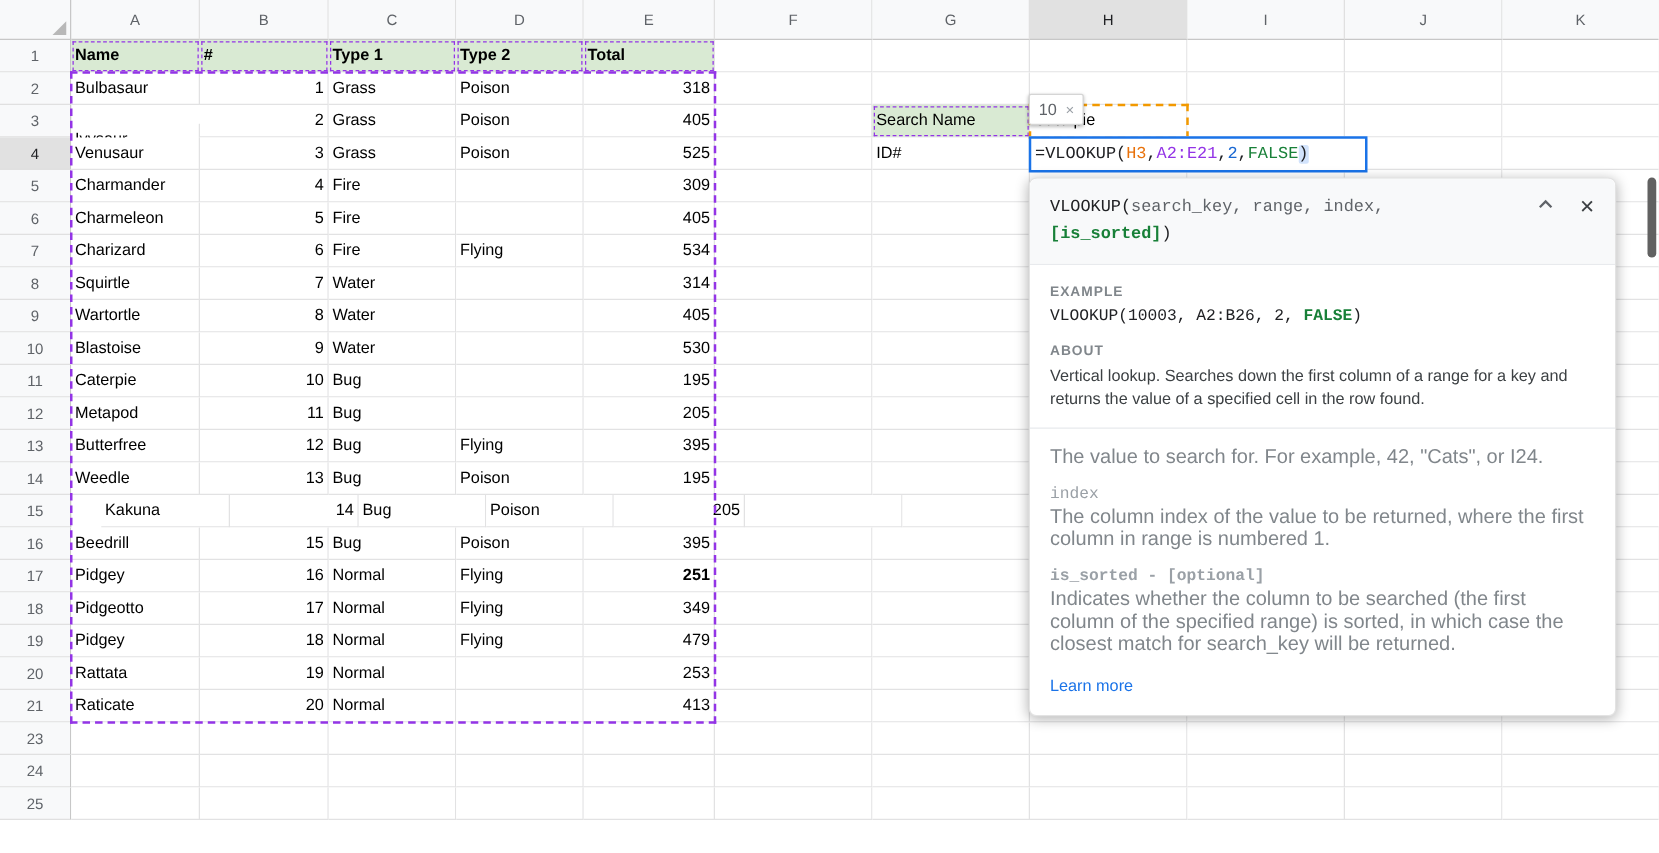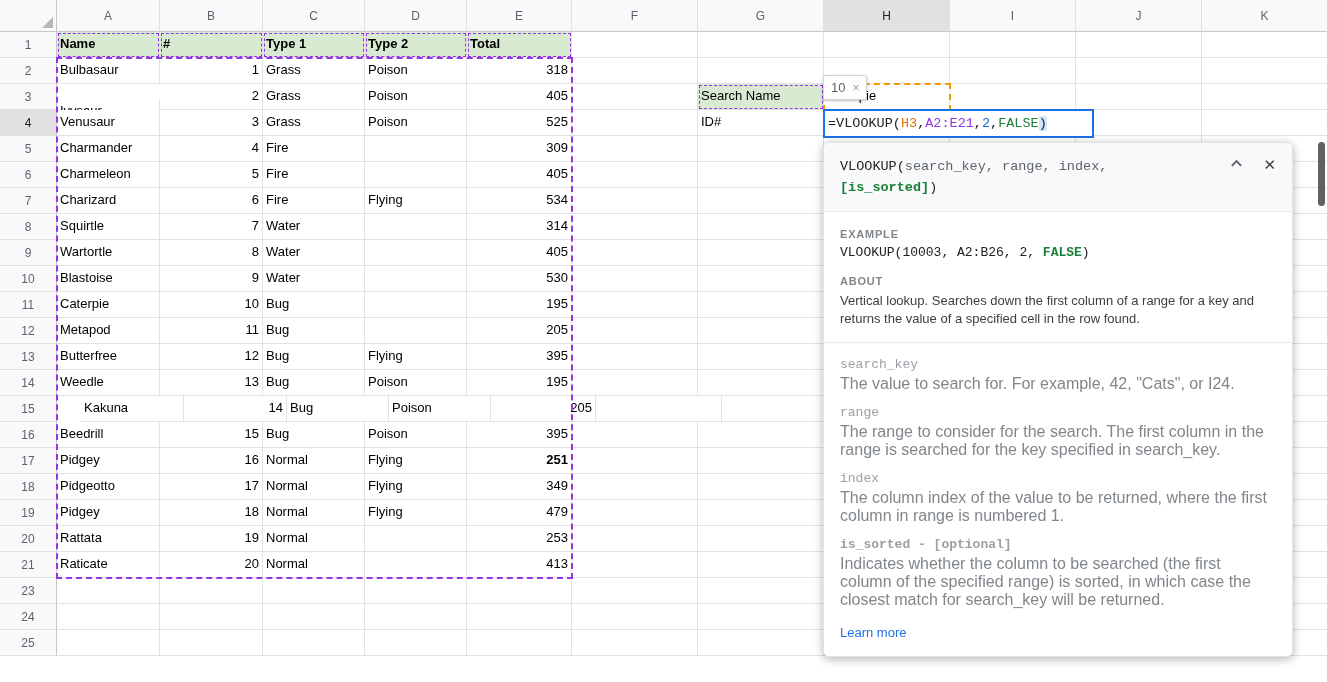--- a/index.html
+++ b/index.html
@@ -464,26 +464,21 @@
       </div>
     </div>
     <div class="hp-body">
       <div class="hp-label">EXAMPLE</div>
       <div class="hp-example"><span>VLOOKUP(10003, A2:B26, 2, </span><span class="green-b">FALSE</span><span>)</span></div>
       <div class="hp-label">ABOUT</div>
       <div class="hp-about">Vertical lookup. Searches down the first column of a range for a key and returns the value of a specified cell in the row found.</div>
       <div class="hp-divider"></div>
 
       <div class="hp-param">
-        <div class="plabel">search_key</div>
         <div class="pdesc">The value to search for. For example, 42, "Cats", or I24.</div>
-      </div>
-      <div class="hp-param">
-        <div class="plabel">range</div>
-        <div class="pdesc">The range to consider for the search. The first column in the range is searched for the key specified in search_key.</div>
       </div>
       <div class="hp-param">
         <div class="plabel">index</div>
         <div class="pdesc">The column index of the value to be returned, where the first column in range is numbered 1.</div>
       </div>
       <div class="hp-param">
         <div class="plabel green-b">is_sorted - [optional]</div>
         <div class="pdesc">Indicates whether the column to be searched (the first column of the specified range) is sorted, in which case the closest match for search_key will be returned.</div>
       </div>
 

